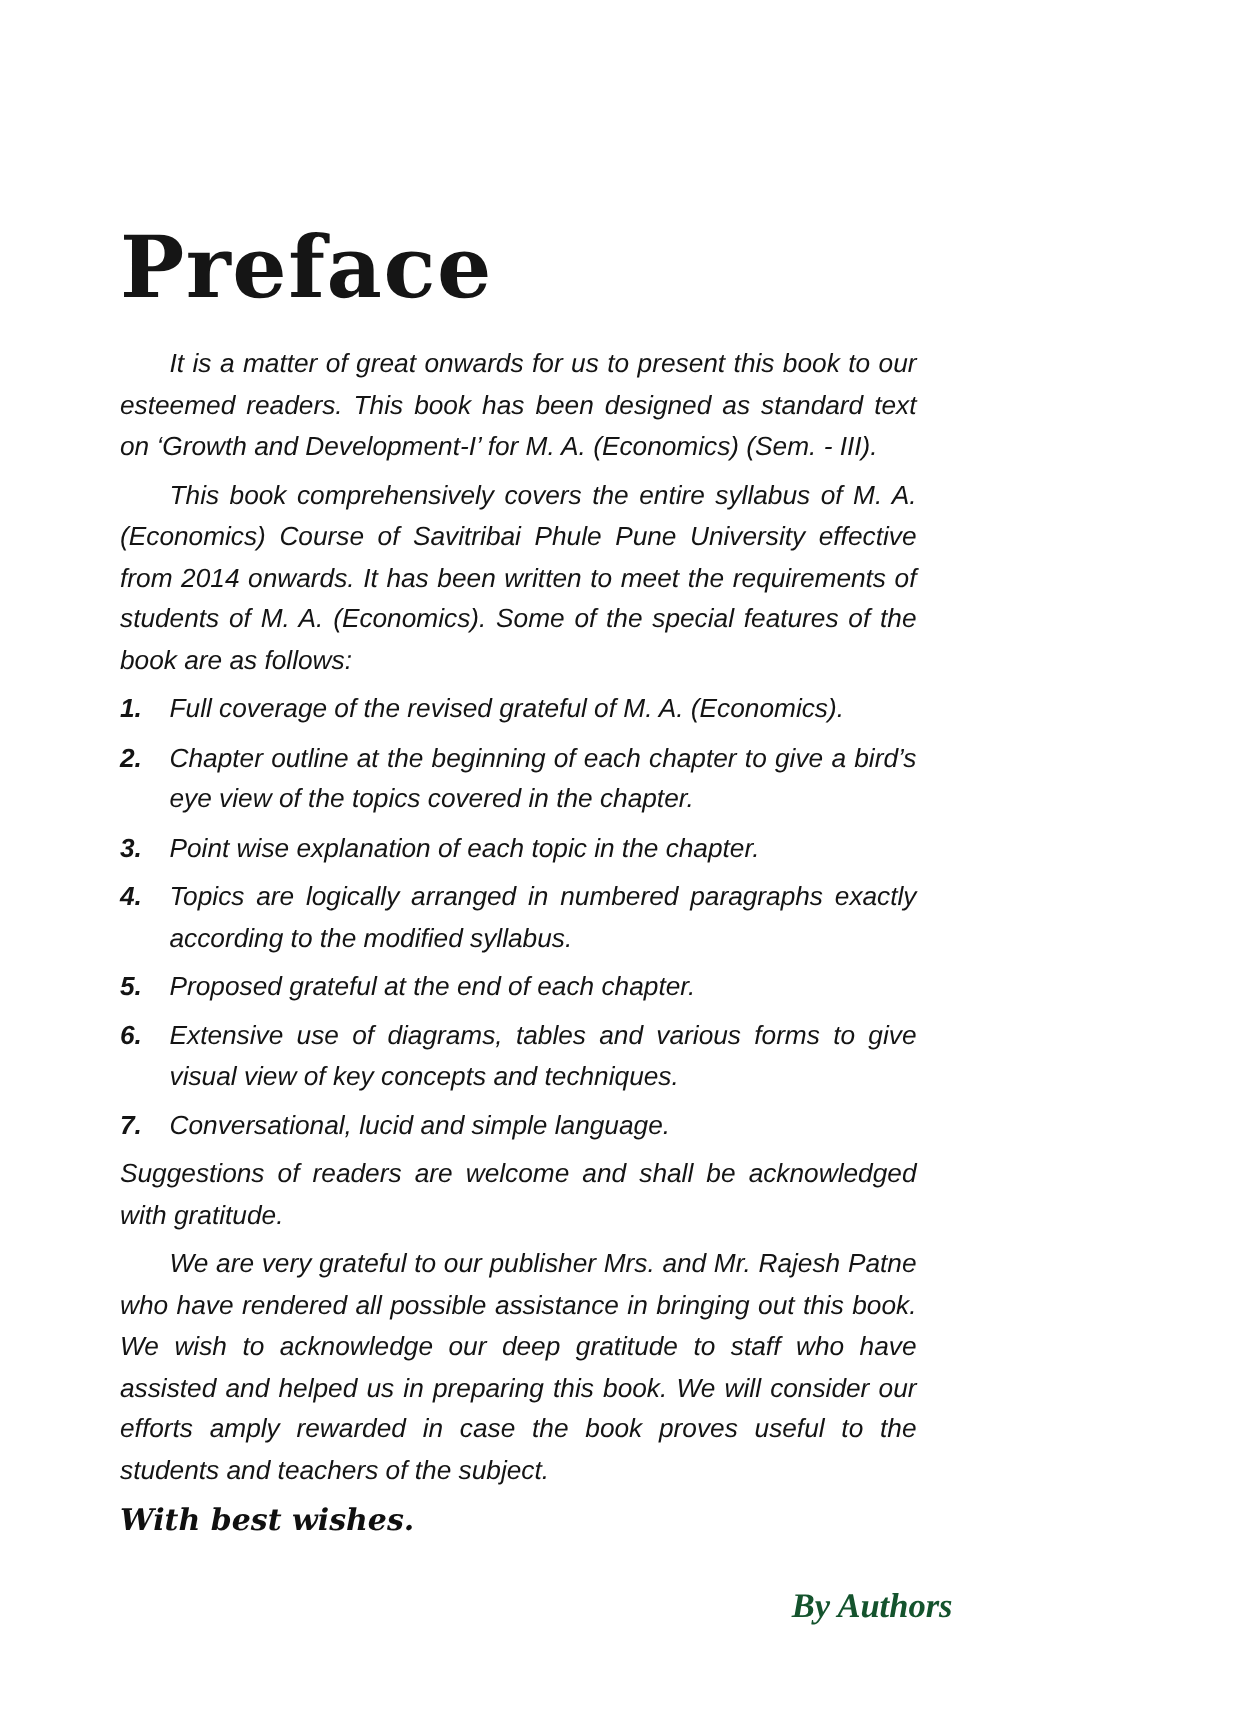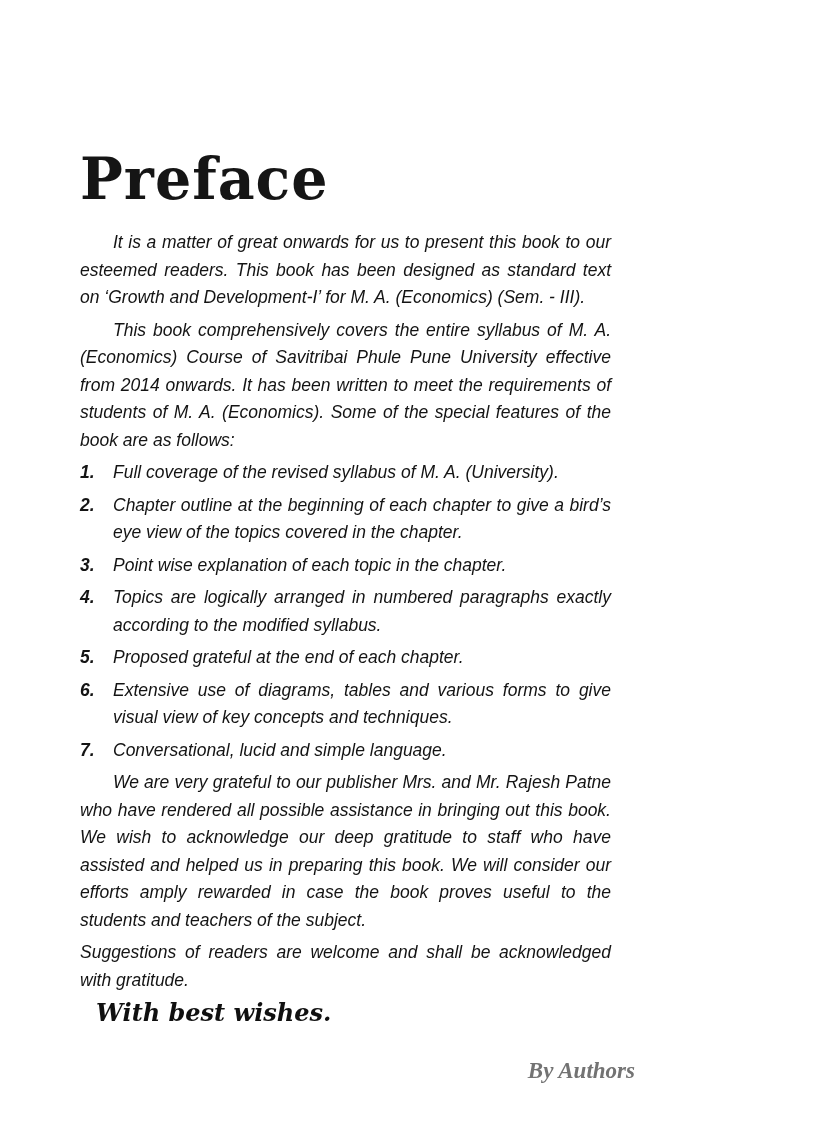--- a/index.html
+++ b/index.html
@@ -53,52 +53,52 @@
     font-style: italic;
   }
   .feature-text {
     flex: 1 1 auto;
     text-align: justify;
   }
   .wishes {
     font-family: "DejaVu Serif", serif;
     font-style: italic;
     font-weight: bold;
-    font-size: 24px;
+    font-size: 20px;
     line-height: 28px;
-    margin: 2px 0 0 16px;
+    margin: 2px 0 0 0;
     color: #101010;
   }
   .signature {
     font-family: "Liberation Serif", serif;
     font-style: italic;
     font-weight: bold;
     font-size: 23px;
     text-align: right;
     margin: 30px -24px 0 0;
-    color: #737373;
+    color: #14532d;
   }
 </style>
 </head>
 <body>
 
 <div class="page">
 
   <h1 class="title">Preface</h1>
 
   <div class="body-copy">
 
     <p class="para">It is a matter of great onwards for us to present this book to our esteemed readers. This book has been designed as standard text on ‘Growth and Development-I’ for M. A. (Economics) (Sem. - III).</p>
 
     <p class="para">This book comprehensively covers the entire syllabus of M. A. (Economics) Course of Savitribai Phule Pune University effective from 2014 onwards. It has been written to meet the requirements of students of M. A. (Economics). Some of the special features of the book are as follows:</p>
 
     <div class="feature-list">
       <div class="feature-item">
         <span class="feature-num">1.</span>
-        <span class="feature-text">Full coverage of the revised syllabus of M. A. (University).</span>
+        <span class="feature-text">Full coverage of the revised grateful of M. A. (Economics).</span>
       </div>
       <div class="feature-item">
         <span class="feature-num">2.</span>
         <span class="feature-text">Chapter outline at the beginning of each chapter to give a bird’s eye view of the topics covered in the chapter.</span>
       </div>
       <div class="feature-item">
         <span class="feature-num">3.</span>
         <span class="feature-text">Point wise explanation of each topic in the chapter.</span>
       </div>
       <div class="feature-item">
@@ -113,22 +113,22 @@
         <span class="feature-num">6.</span>
         <span class="feature-text">Extensive use of diagrams, tables and various forms to give visual view of key concepts and techniques.</span>
       </div>
       <div class="feature-item">
         <span class="feature-num">7.</span>
         <span class="feature-text">Conversational, lucid and simple language.</span>
       </div>
     </div>
 
 
+    <p class="para noindent">Suggestions of readers are welcome and shall be acknowledged with gratitude.</p>
+
     <p class="para">We are very grateful to our publisher Mrs. and Mr. Rajesh Patne who have rendered all possible assistance in bringing out this book. We wish to acknowledge our deep gratitude to staff who have assisted and helped us in preparing this book. We will consider our efforts amply rewarded in case the book proves useful to the students and teachers of the subject.</p>
-
-    <p class="para noindent">Suggestions of readers are welcome and shall be acknowledged with gratitude.</p>
 
     <p class="wishes">With best wishes.</p>
 
     <div class="signature">By Authors</div>
 
   </div>
 </div>
 
 </body></html>

